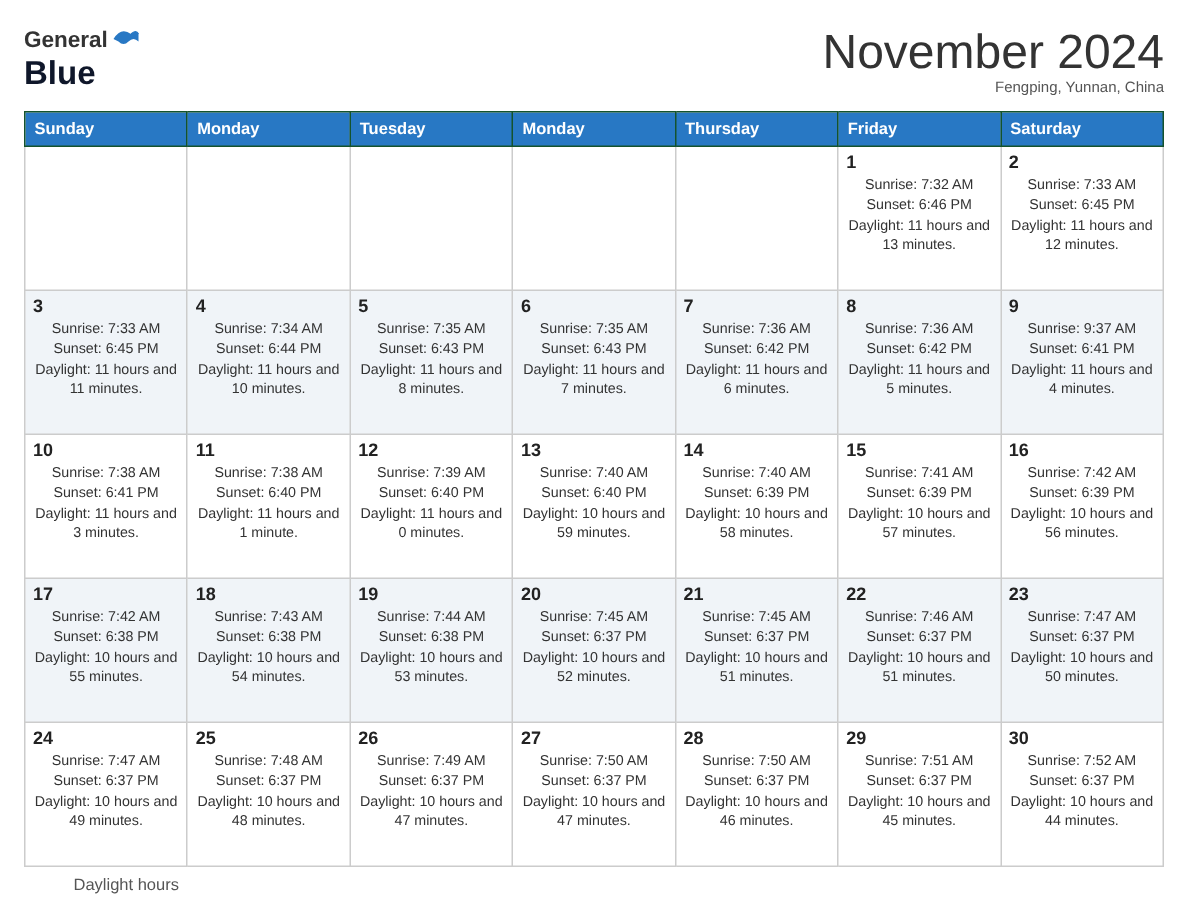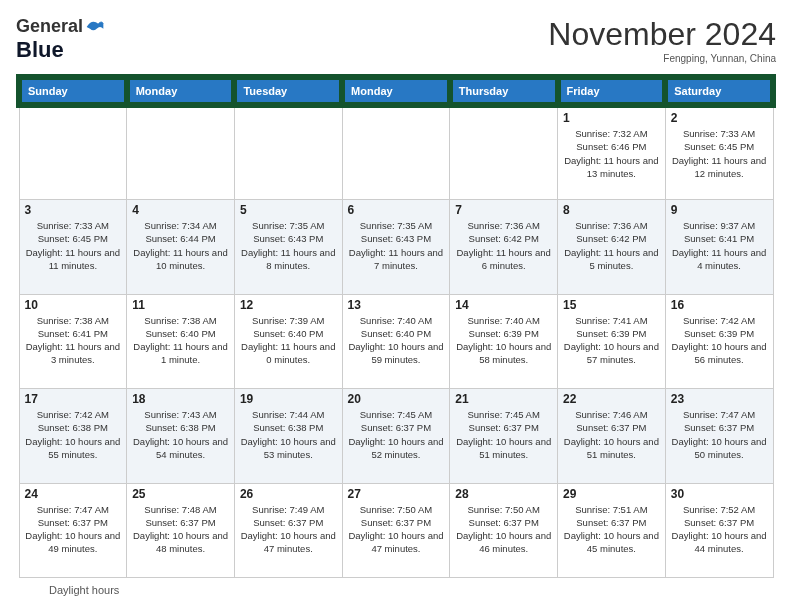--- a/index.html
+++ b/index.html
@@ -26,21 +26,21 @@
     .logo {
       display: flex;
       flex-direction: column;
       align-items: flex-start;
     }
     .logo-text {
       display: flex;
       align-items: center;
     }
     .logo-general {
-      font-size: 18px;
+      font-size: 15px;
       font-weight: bold;
       color: #333;
     }
     .logo-blue {
       font-size: 22px;
       font-weight: bold;
       color: #0f172a;
     }
     .logo-icon {
       width: 20px;
@@ -65,21 +65,21 @@
       flex: 1;
       font-size: 10px;
     }
     .calendar th {
       background: #2878c4;
       color: #fff;
       text-align: left;
       padding: 5px 6px;
       font-size: 11px;
       font-weight: bold;
-      border: 6px solid #14532d;
+      border: 1px solid #14532d;
     }
     .calendar td {
       border: 1px solid #ccc;
       vertical-align: top;
       padding: 3px 5px;
       width: 108px;
       height: 82px;
       background: #fff;
     }
     .calendar tr:nth-child(even) td {

